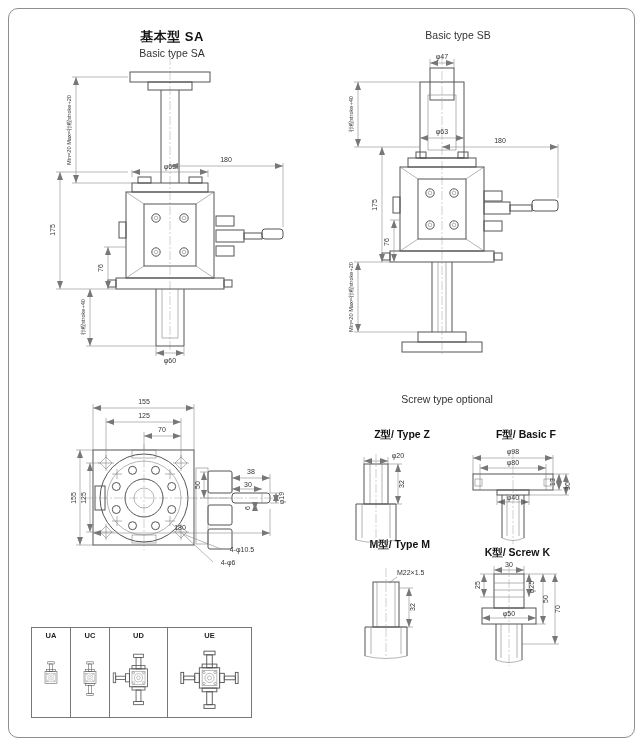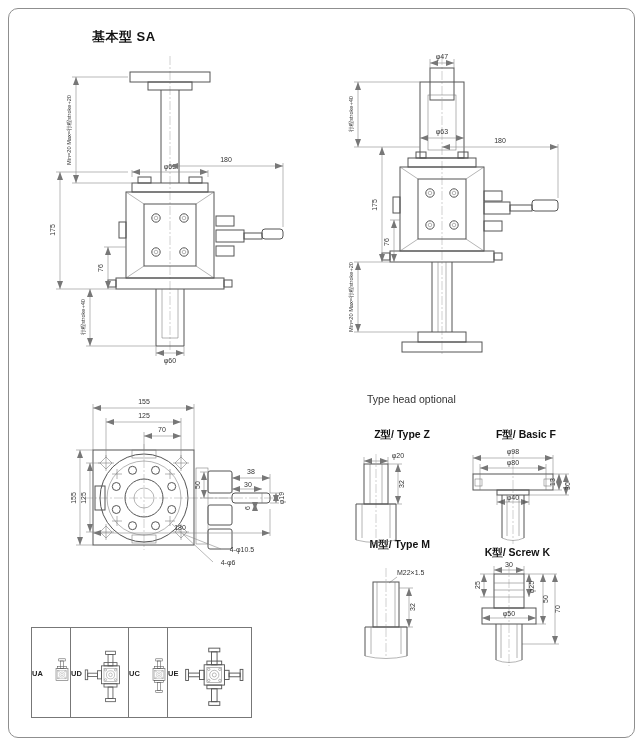--- a/index.html
+++ b/index.html
@@ -1,46 +1,48 @@
 <!DOCTYPE html>
 <html><head>
 <meta charset="utf-8">
 <style>
   *{margin:0;padding:0;box-sizing:border-box}
   html,body{width:643px;height:746px}
   body{position:relative;background:#fff;font-family:"Liberation Sans","DejaVu Sans",sans-serif;overflow:hidden;color:#1d1d1d}
   .frame{position:absolute;inset:8px;border:1px solid #8f8f8f;border-radius:10px}
   .abs{position:absolute}
-  .title-block{text-align:left}
+  .title-block{text-align:center}
   .title-cn{font-size:13px;font-weight:bold;letter-spacing:.5px;color:#111}
   .title-en{font-size:10.5px;color:#333;margin-top:1px}
   .type-label{font-size:10.5px;font-weight:bold;color:#111;text-align:right}
   svg{overflow:visible;display:block}
   .ln{fill:none;stroke:#555;stroke-width:1}
   .lt{fill:none;stroke:#777;stroke-width:.55}
   .cl{fill:none;stroke:#a0a0a0;stroke-width:.5;stroke-dasharray:9 2 2 2}
   .dim{fill:none;stroke:#8a8a8a;stroke-width:.6}
   .dima{marker-start:url(#ar);marker-end:url(#ar)}
   .dt{font-size:7px;fill:#333;text-anchor:middle;font-family:"Liberation Sans","DejaVu Sans",sans-serif}
   .dts{font-size:5.6px}
   .u-table{display:flex;border:1px solid #777;background:#fff;height:91px}
-  .u-cell{border-right:1px solid #777;display:flex;flex-direction:row;align-items:center;padding-top:2px}
+  .u-cell{border-right:1px solid #777;display:flex;flex-direction:column;align-items:center;padding-top:2px}
   .u-cell:last-child{border-right:none}
   .u-label{font-size:7.5px;font-weight:bold;color:#222;line-height:11px}
 </style>
 </head>
 <body>
 
 <div class="frame"></div>
 
 <div class="abs title-block" style="left:92px;top:28px;width:160px">
   <div class="title-cn">基本型 SA</div>
+  <div class="title-en">Basic type SA</div>
 </div>
 
 <div class="abs title-block" style="left:378px;top:28px;width:160px">
+  <div class="title-en">Basic type SB</div>
 </div>
 
 <svg class="abs" style="left:20px;top:50px" width="300" height="330" viewBox="0 0 300 330">
   <defs>
     <marker id="ar" markerUnits="userSpaceOnUse" markerWidth="8" markerHeight="8" refX="8" refY="4" orient="auto-start-reverse">
       <path d="M0,1 L8,4 L0,7 Z" fill="#777"></path>
     </marker>
   </defs>
   <line class="cl" x1="150" y1="6" x2="150" y2="302"></line>
   <g>
@@ -263,21 +265,21 @@
     <line class="dim dima" x1="53" y1="145" x2="230" y2="145"></line>
     <text class="dt" x="140" y="142">180</text>
     <line class="dim" x1="181" y1="161" x2="143" y2="146"></line>
     <text class="dt" x="202" y="164">4-φ10.5</text>
     <line class="dim" x1="173" y1="174" x2="132" y2="136"></line>
     <text class="dt" x="188" y="177">4-φ6</text>
   </g>
 </svg>
 
 <div class="abs title-block" style="left:367px;top:392px;width:160px">
-  <div class="title-en">Type head optional</div>
+  <div class="title-en">Screw type optional</div>
 </div>
 
 <div class="abs type-label" style="left:342px;top:428px;width:88px">Z型/ Type Z</div>
 <div class="abs type-label" style="left:468px;top:428px;width:88px">F型/ Basic F</div>
 <div class="abs type-label" style="left:342px;top:538px;width:88px">M型/ Type M</div>
 <div class="abs type-label" style="left:462px;top:546px;width:88px">K型/ Screw K</div>
 
 <svg class="abs" style="left:342px;top:446px" width="90" height="100" viewBox="0 0 90 100">
   <line class="cl" x1="34" y1="8" x2="34" y2="96"></line>
   <line class="dim" x1="22" y1="18" x2="22" y2="11"></line>
@@ -395,59 +397,59 @@
         <circle cx="35" cy="40" r="2.2" class="lt"></circle>
         <circle cx="29" cy="34" r="1.3" class="lt"></circle>
         <circle cx="41" cy="34" r="1.3" class="lt"></circle>
         <circle cx="29" cy="46" r="1.3" class="lt"></circle>
         <circle cx="41" cy="46" r="1.3" class="lt"></circle>
         <rect x="29" y="11" width="12" height="4" class="ln"></rect>
         <rect x="32" y="15" width="6" height="14" class="ln"></rect>
         <rect x="27" y="25" width="16" height="4" class="ln"></rect>
       </svg>
   </div>
+  <div class="u-cell" style="width:39px">
+    <div class="u-label">UC</div>
+    <svg width="100%" height="72" viewBox="0 0 70 78">
+        <rect x="24" y="29" width="22" height="22" class="ln"></rect>
+        <rect x="27" y="32" width="16" height="16" class="lt"></rect>
+        <circle cx="35" cy="40" r="5" class="lt"></circle>
+        <circle cx="35" cy="40" r="2.2" class="lt"></circle>
+        <circle cx="29" cy="34" r="1.3" class="lt"></circle>
+        <circle cx="41" cy="34" r="1.3" class="lt"></circle>
+        <circle cx="29" cy="46" r="1.3" class="lt"></circle>
+        <circle cx="41" cy="46" r="1.3" class="lt"></circle>
+        <rect x="29" y="11" width="12" height="4" class="ln"></rect>
+        <rect x="32" y="15" width="6" height="14" class="ln"></rect>
+        <rect x="27" y="25" width="16" height="4" class="ln"></rect>
+        <rect x="27" y="51" width="16" height="4" class="ln"></rect>
+        <rect x="32" y="55" width="6" height="14" class="ln"></rect>
+        <rect x="29" y="69" width="12" height="4" class="ln"></rect>
+      </svg>
+  </div>
   <div class="u-cell" style="width:58px">
     <div class="u-label">UD</div>
     <svg width="100%" height="72" viewBox="0 0 70 78">
         <rect x="24" y="29" width="22" height="22" class="ln"></rect>
         <rect x="27" y="32" width="16" height="16" class="lt"></rect>
         <circle cx="35" cy="40" r="5" class="lt"></circle>
         <circle cx="35" cy="40" r="2.2" class="lt"></circle>
         <circle cx="29" cy="34" r="1.3" class="lt"></circle>
         <circle cx="41" cy="34" r="1.3" class="lt"></circle>
         <circle cx="29" cy="46" r="1.3" class="lt"></circle>
         <circle cx="41" cy="46" r="1.3" class="lt"></circle>
         <rect x="29" y="11" width="12" height="4" class="ln"></rect>
         <rect x="32" y="15" width="6" height="14" class="ln"></rect>
         <rect x="27" y="25" width="16" height="4" class="ln"></rect>
         <rect x="27" y="51" width="16" height="4" class="ln"></rect>
         <rect x="32" y="55" width="6" height="14" class="ln"></rect>
         <rect x="29" y="69" width="12" height="4" class="ln"></rect>
         <rect x="19" y="35" width="5" height="10" class="ln"></rect>
         <rect x="7" y="38" width="12" height="4" class="ln"></rect>
         <rect x="4" y="34" width="3" height="12" class="ln"></rect>
-      </svg>
-  </div>
-  <div class="u-cell" style="width:39px">
-    <div class="u-label">UC</div>
-    <svg width="100%" height="72" viewBox="0 0 70 78">
-        <rect x="24" y="29" width="22" height="22" class="ln"></rect>
-        <rect x="27" y="32" width="16" height="16" class="lt"></rect>
-        <circle cx="35" cy="40" r="5" class="lt"></circle>
-        <circle cx="35" cy="40" r="2.2" class="lt"></circle>
-        <circle cx="29" cy="34" r="1.3" class="lt"></circle>
-        <circle cx="41" cy="34" r="1.3" class="lt"></circle>
-        <circle cx="29" cy="46" r="1.3" class="lt"></circle>
-        <circle cx="41" cy="46" r="1.3" class="lt"></circle>
-        <rect x="29" y="11" width="12" height="4" class="ln"></rect>
-        <rect x="32" y="15" width="6" height="14" class="ln"></rect>
-        <rect x="27" y="25" width="16" height="4" class="ln"></rect>
-        <rect x="27" y="51" width="16" height="4" class="ln"></rect>
-        <rect x="32" y="55" width="6" height="14" class="ln"></rect>
-        <rect x="29" y="69" width="12" height="4" class="ln"></rect>
       </svg>
   </div>
   <div class="u-cell" style="width:83px">
     <div class="u-label">UE</div>
     <svg width="100%" height="72" viewBox="0 0 70 78">
         <rect x="24" y="29" width="22" height="22" class="ln"></rect>
         <rect x="27" y="32" width="16" height="16" class="lt"></rect>
         <circle cx="35" cy="40" r="5" class="lt"></circle>
         <circle cx="35" cy="40" r="2.2" class="lt"></circle>
         <circle cx="29" cy="34" r="1.3" class="lt"></circle>

